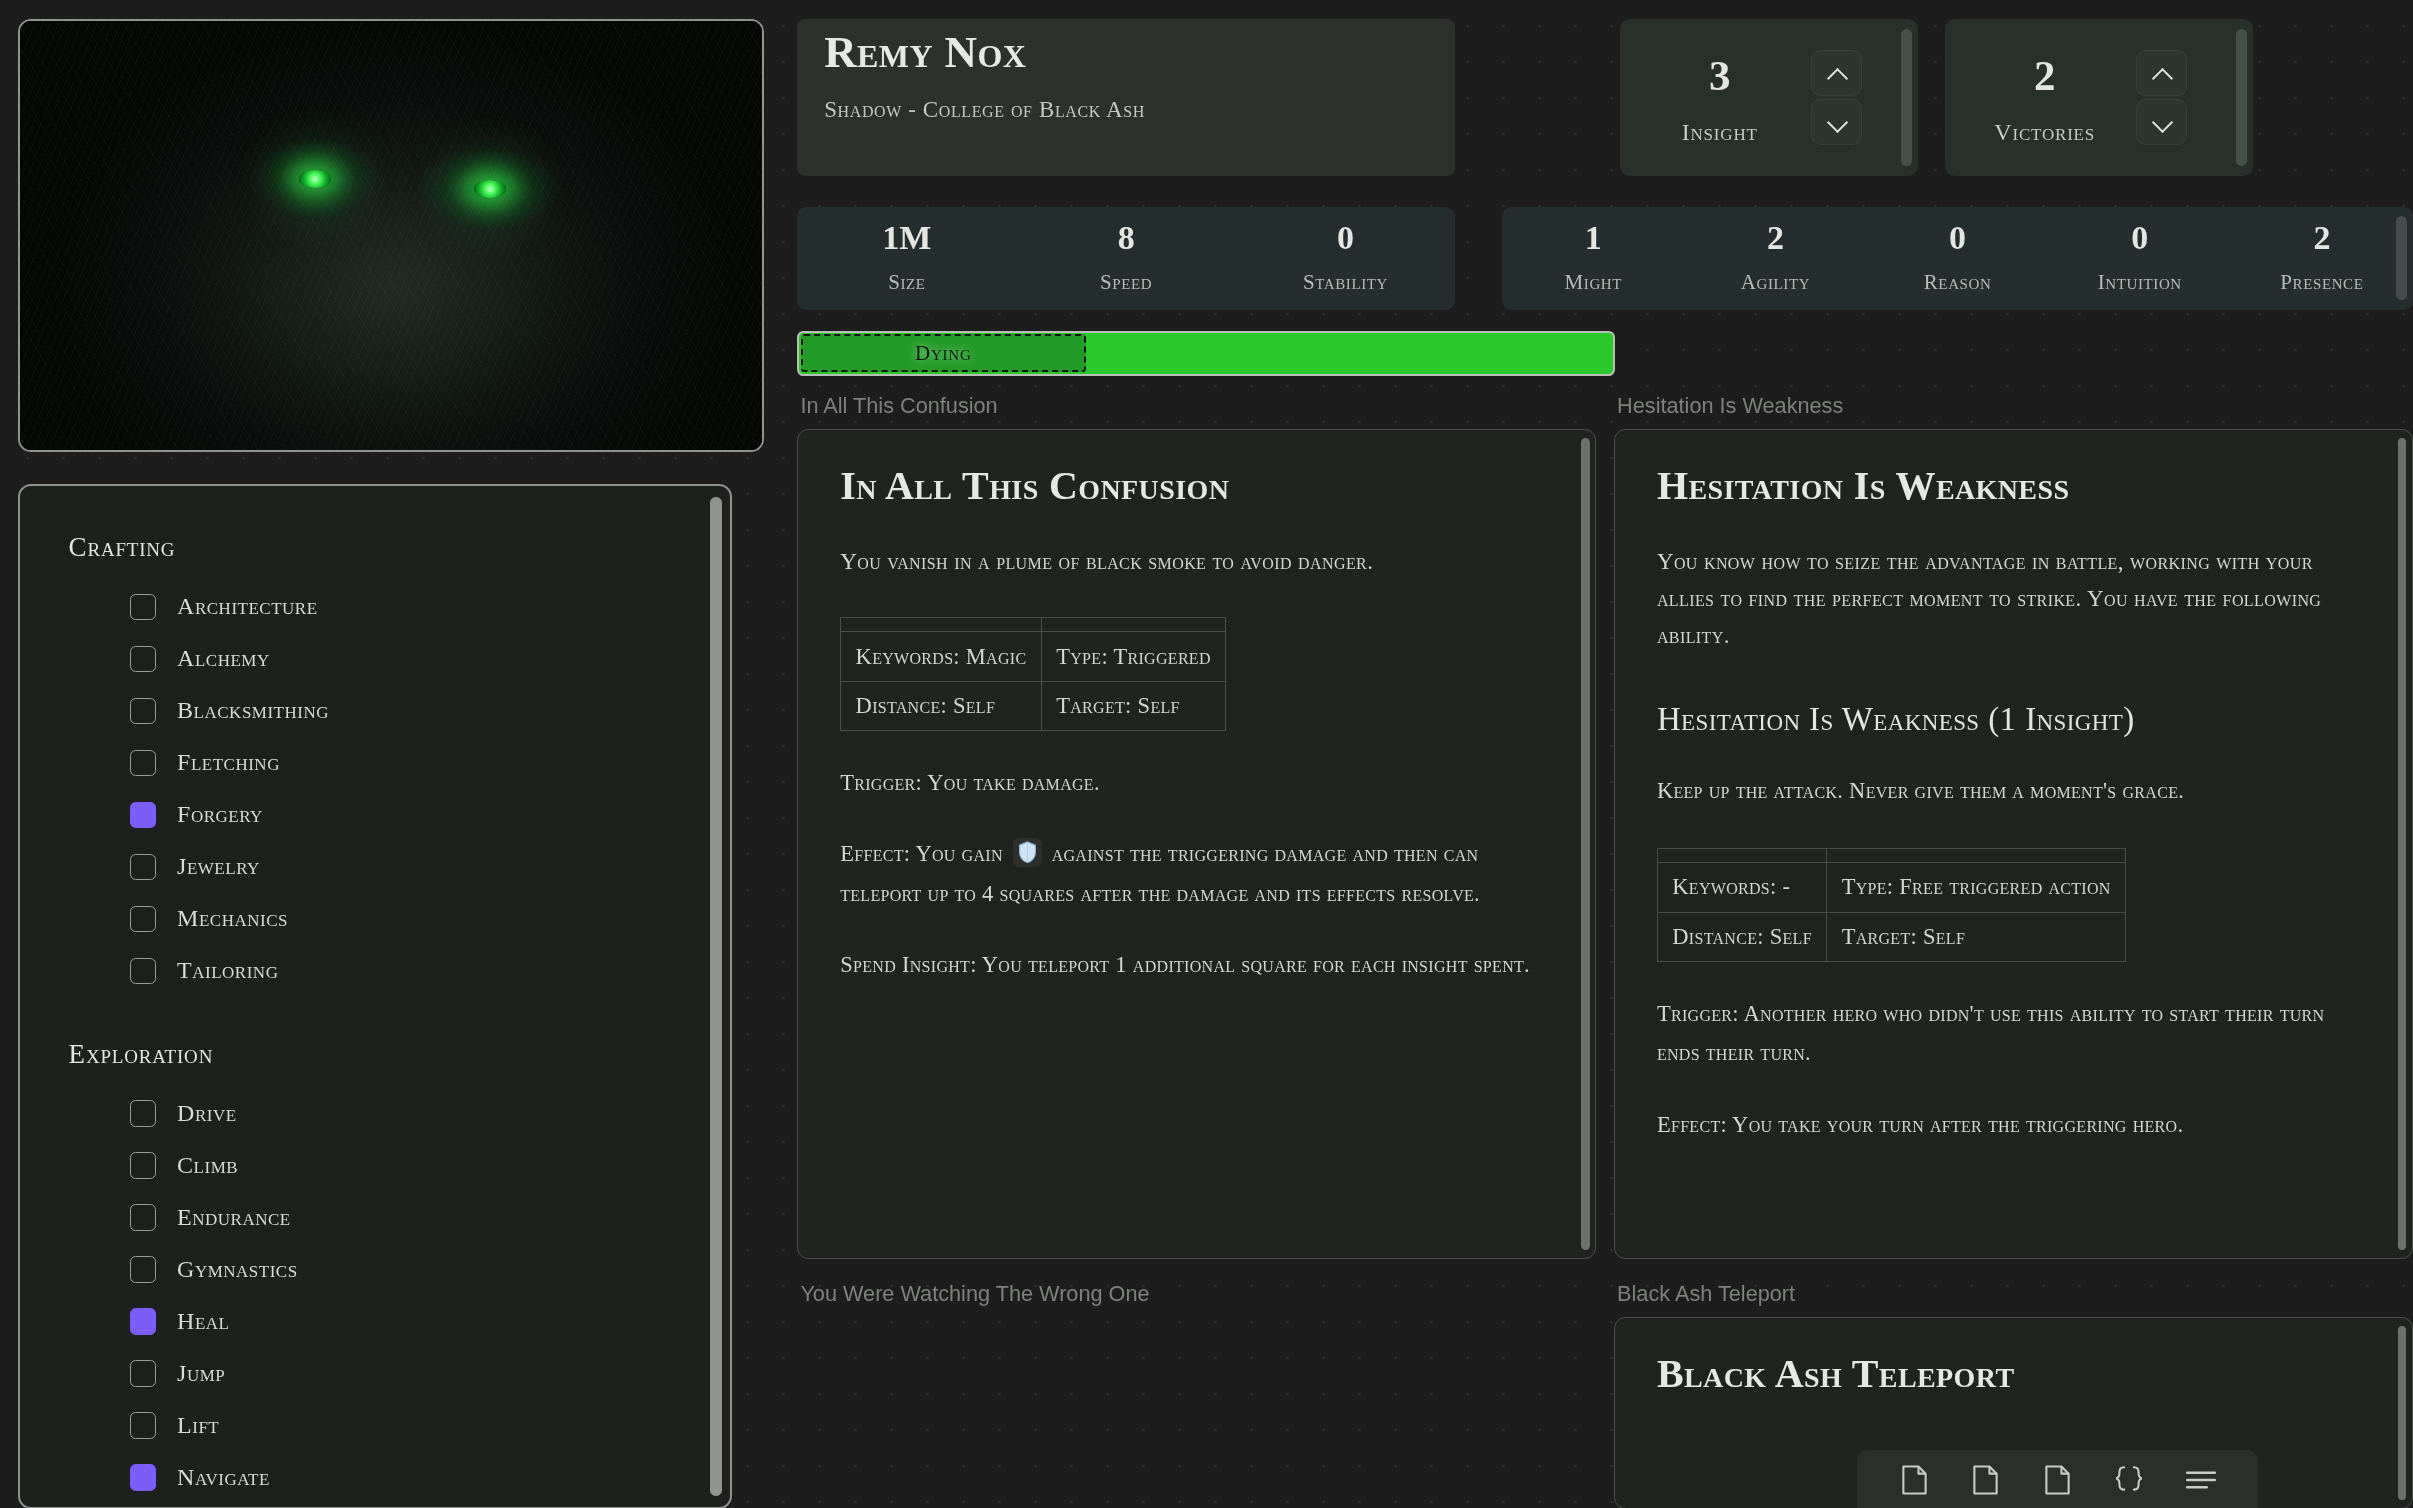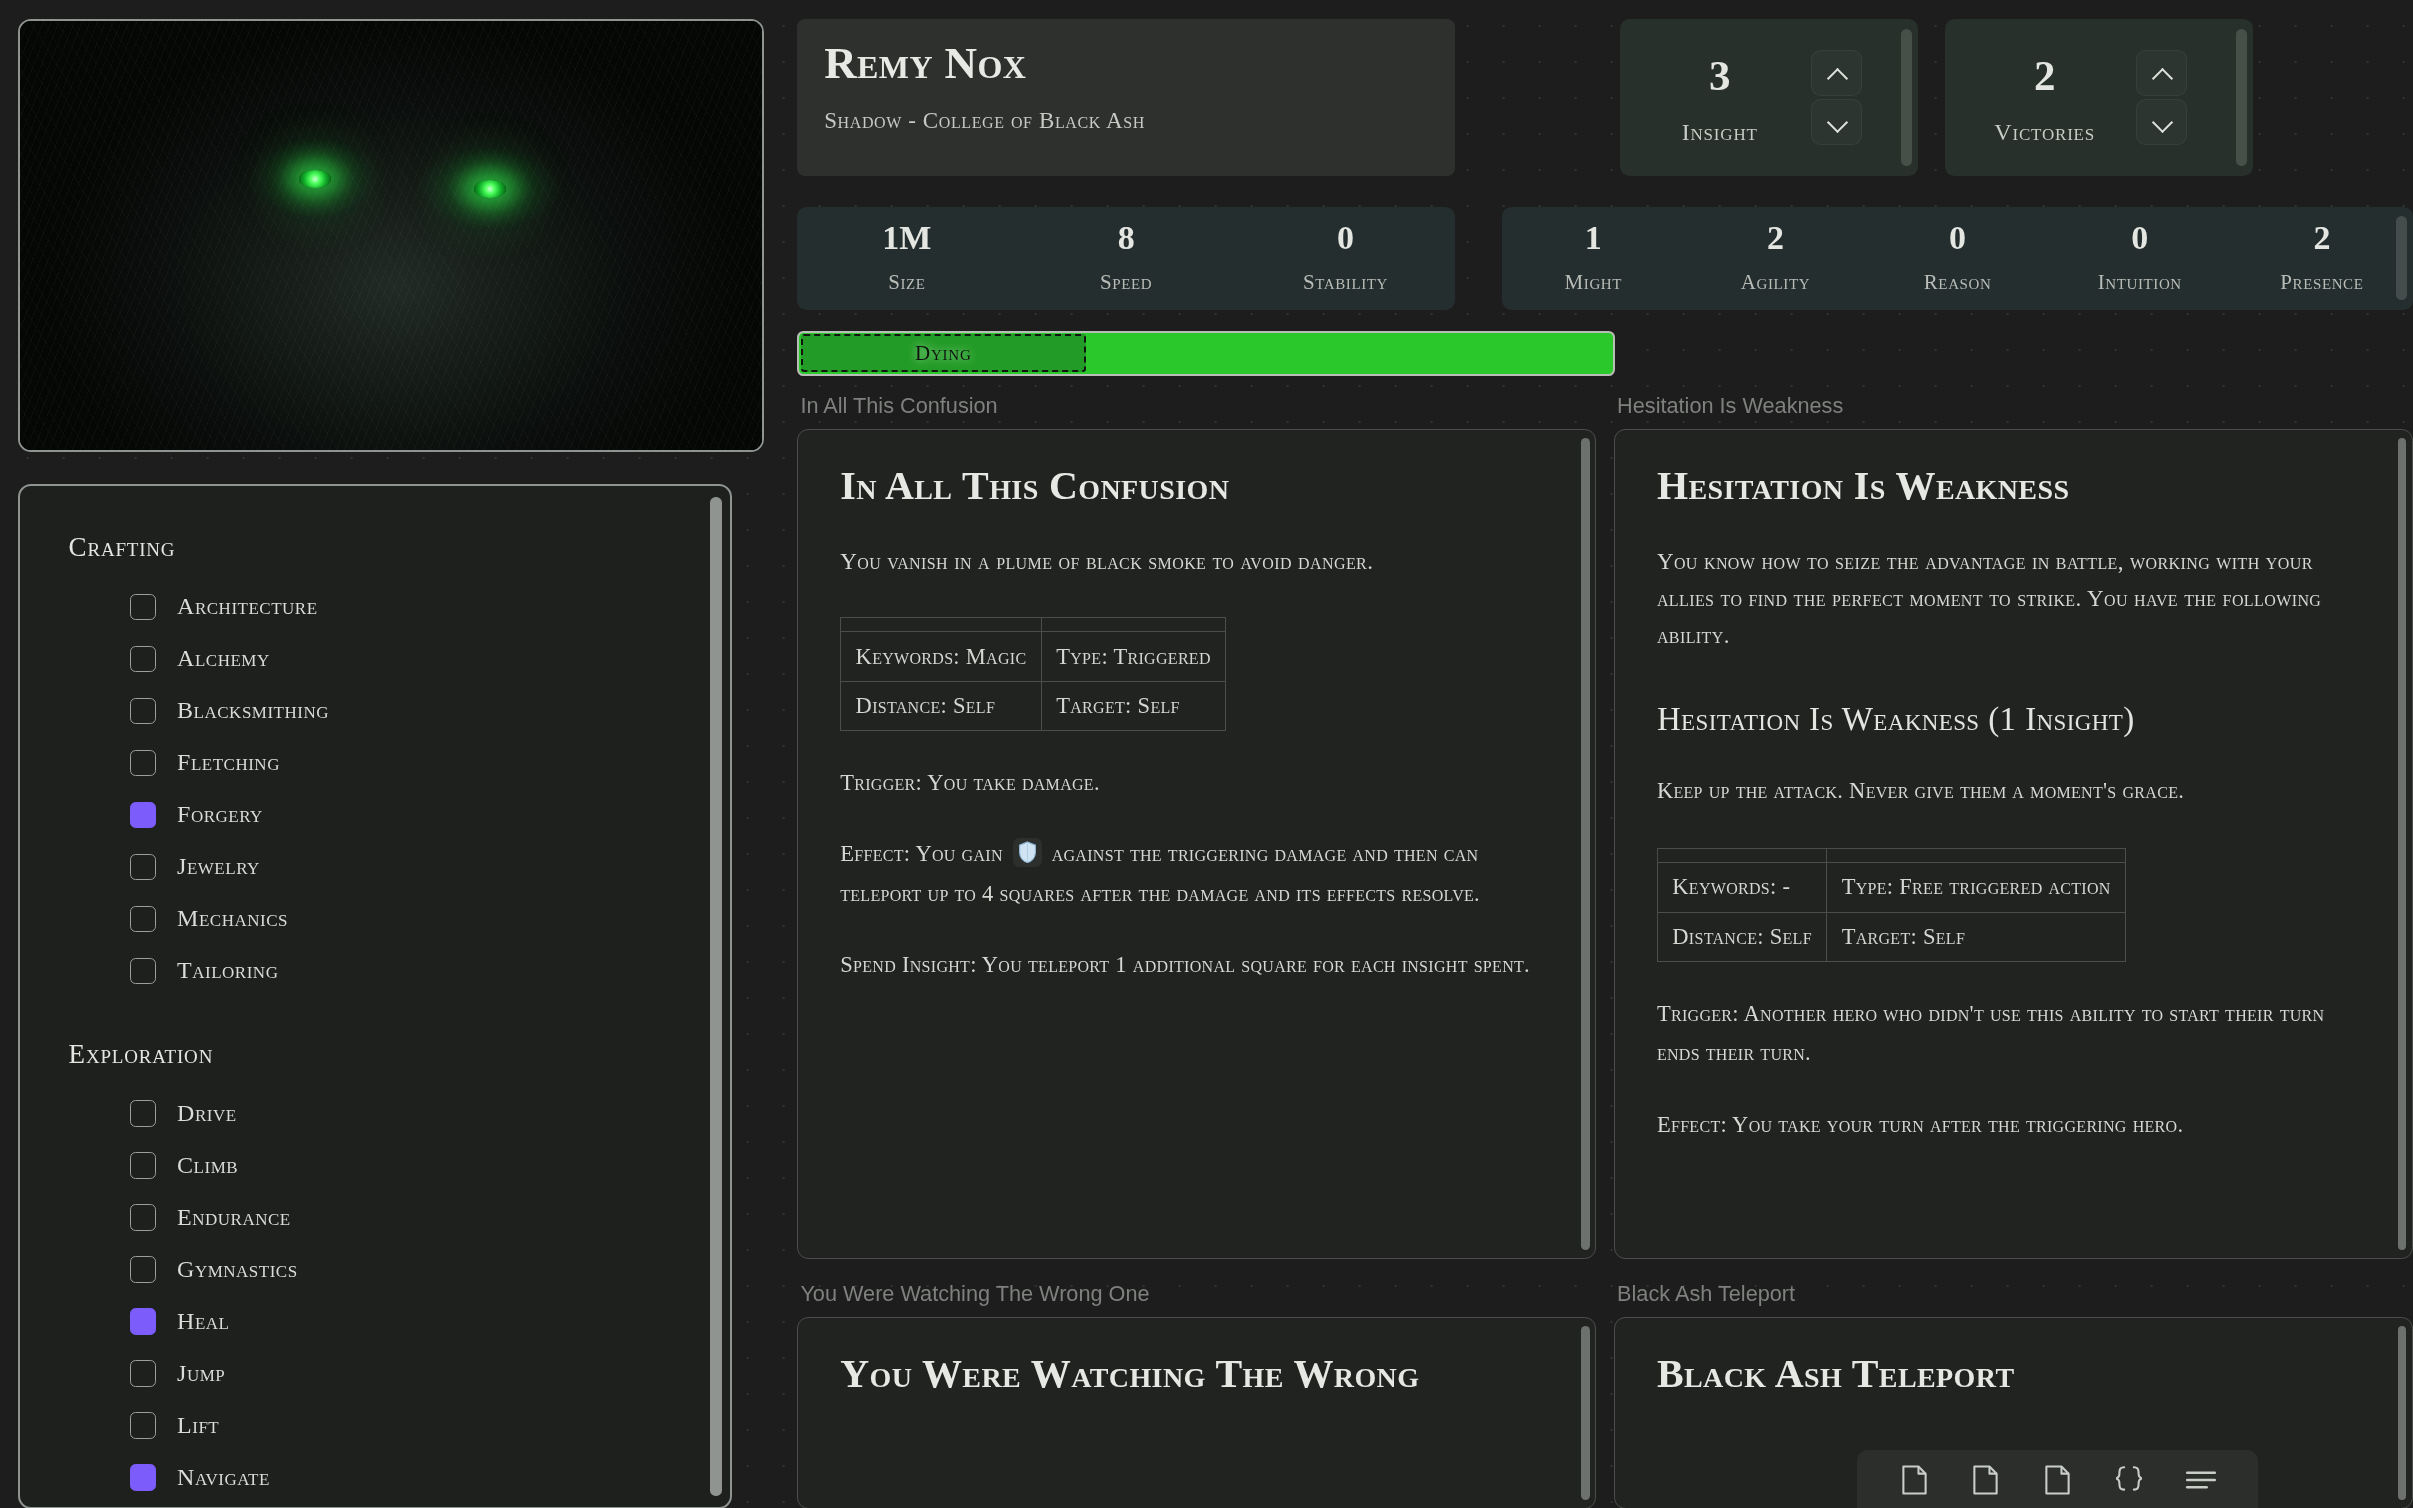--- a/index.html
+++ b/index.html
@@ -148,21 +148,21 @@
     gap: 0;
     height: 165px;
   }
 
   .name-card {
     width: 658px;
     flex: 0 0 658px;
     height: 157px;
     background: #2e302e;
     border-radius: 8px;
-    padding: 21px 27px 0 27px;
+    padding: 10px 27px 0 27px;
   }
   .hero-name {
     font-size: 45px;
     font-variant: small-caps;
     font-weight: 700;
     letter-spacing: 0.4px;
     color: #e7e9e5;
     line-height: 1.05;
   }
   .hero-sub {
@@ -631,24 +631,20 @@
               </svg>
             </span>
             <span>against the triggering damage and then can teleport up to 4 squares after the damage and its effects resolve.</span>
           </div>
 
           <div class="ability-para">Spend Insight: You teleport 1 additional square for each insight spent.</div>
         </div>
 
         <div class="card-slot-label" style="margin-top:22.5px;">You Were Watching The Wrong One</div>
 
-        <div class="ability-card second">
-          <div class="ability-scroll"></div>
-          <div class="ability-title">You Were Watching The Wrong</div>
-        </div>
       </div>
 
       <div class="card-col">
 
         <div class="card-slot-label">Hesitation Is Weakness</div>
 
         <div class="ability-card first">
           <div class="ability-scroll"></div>
 
           <div class="ability-title">Hesitation Is Weakness</div>

